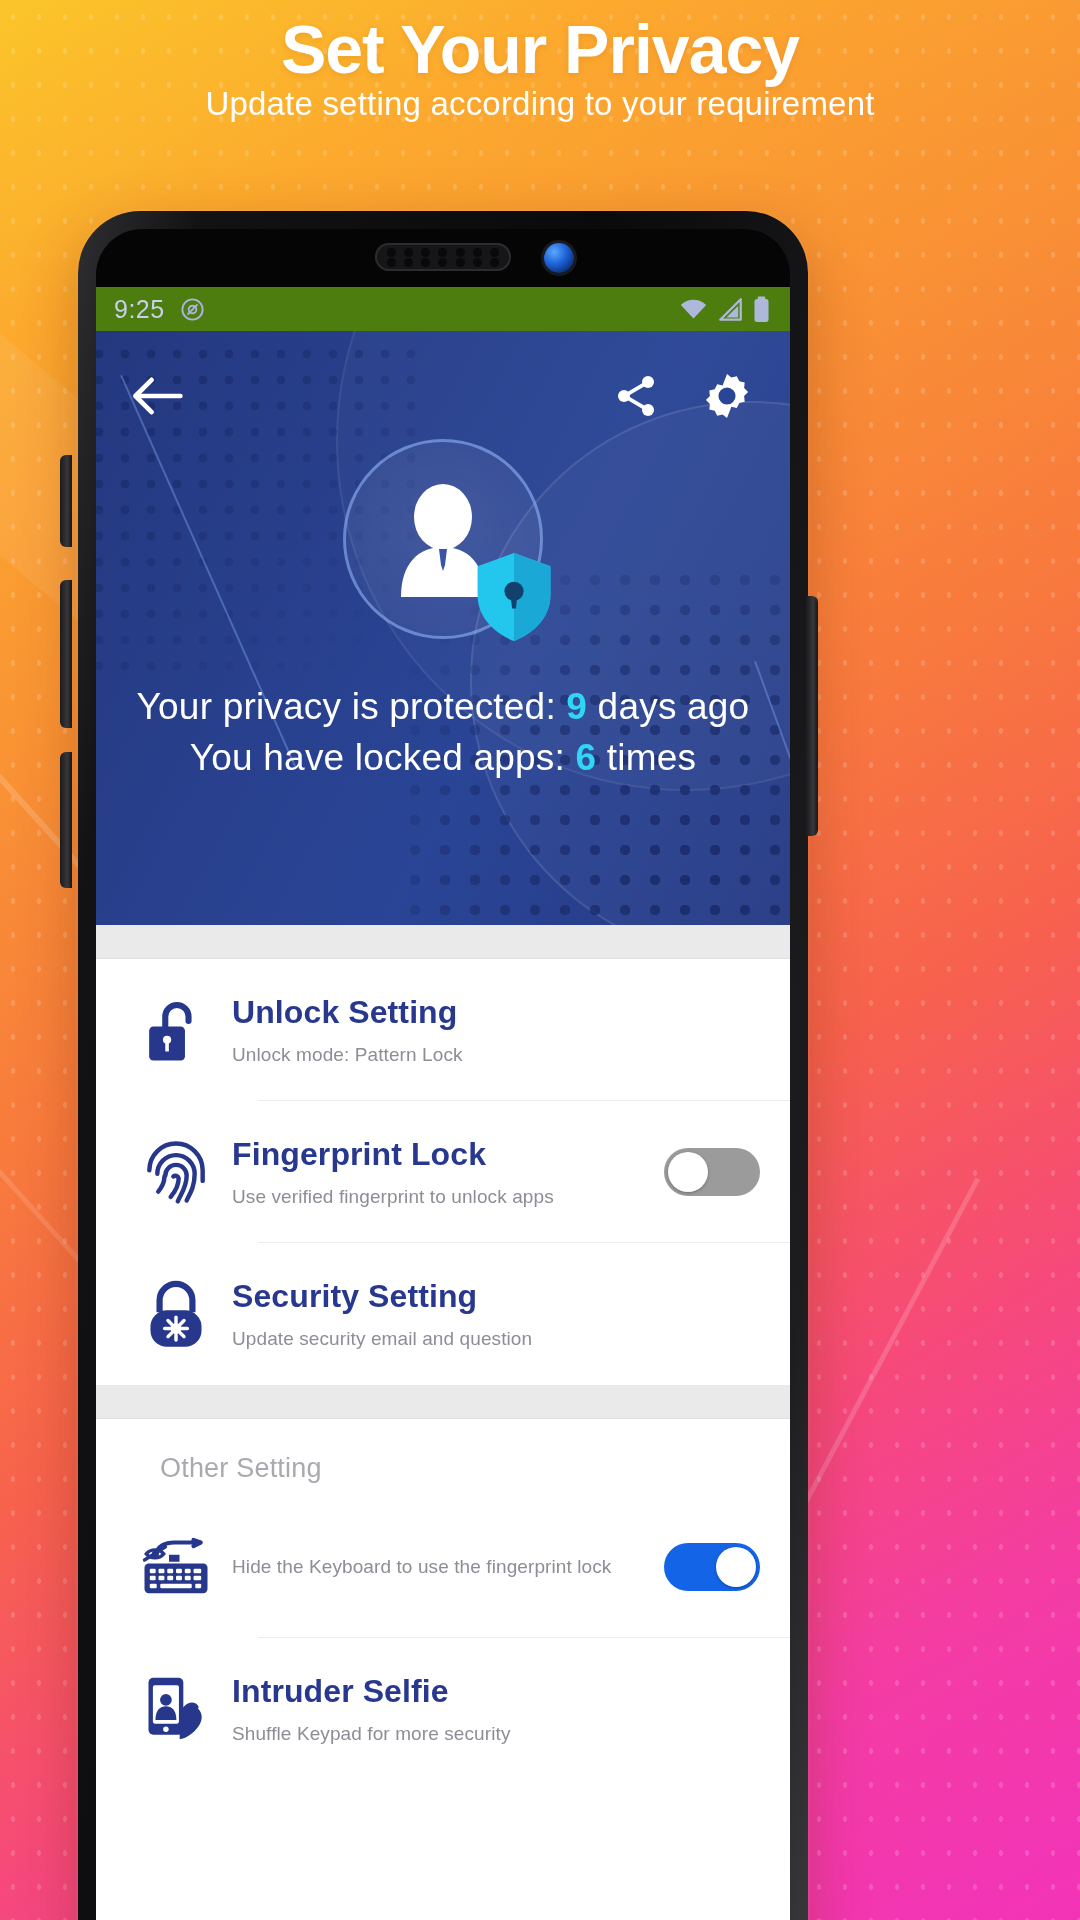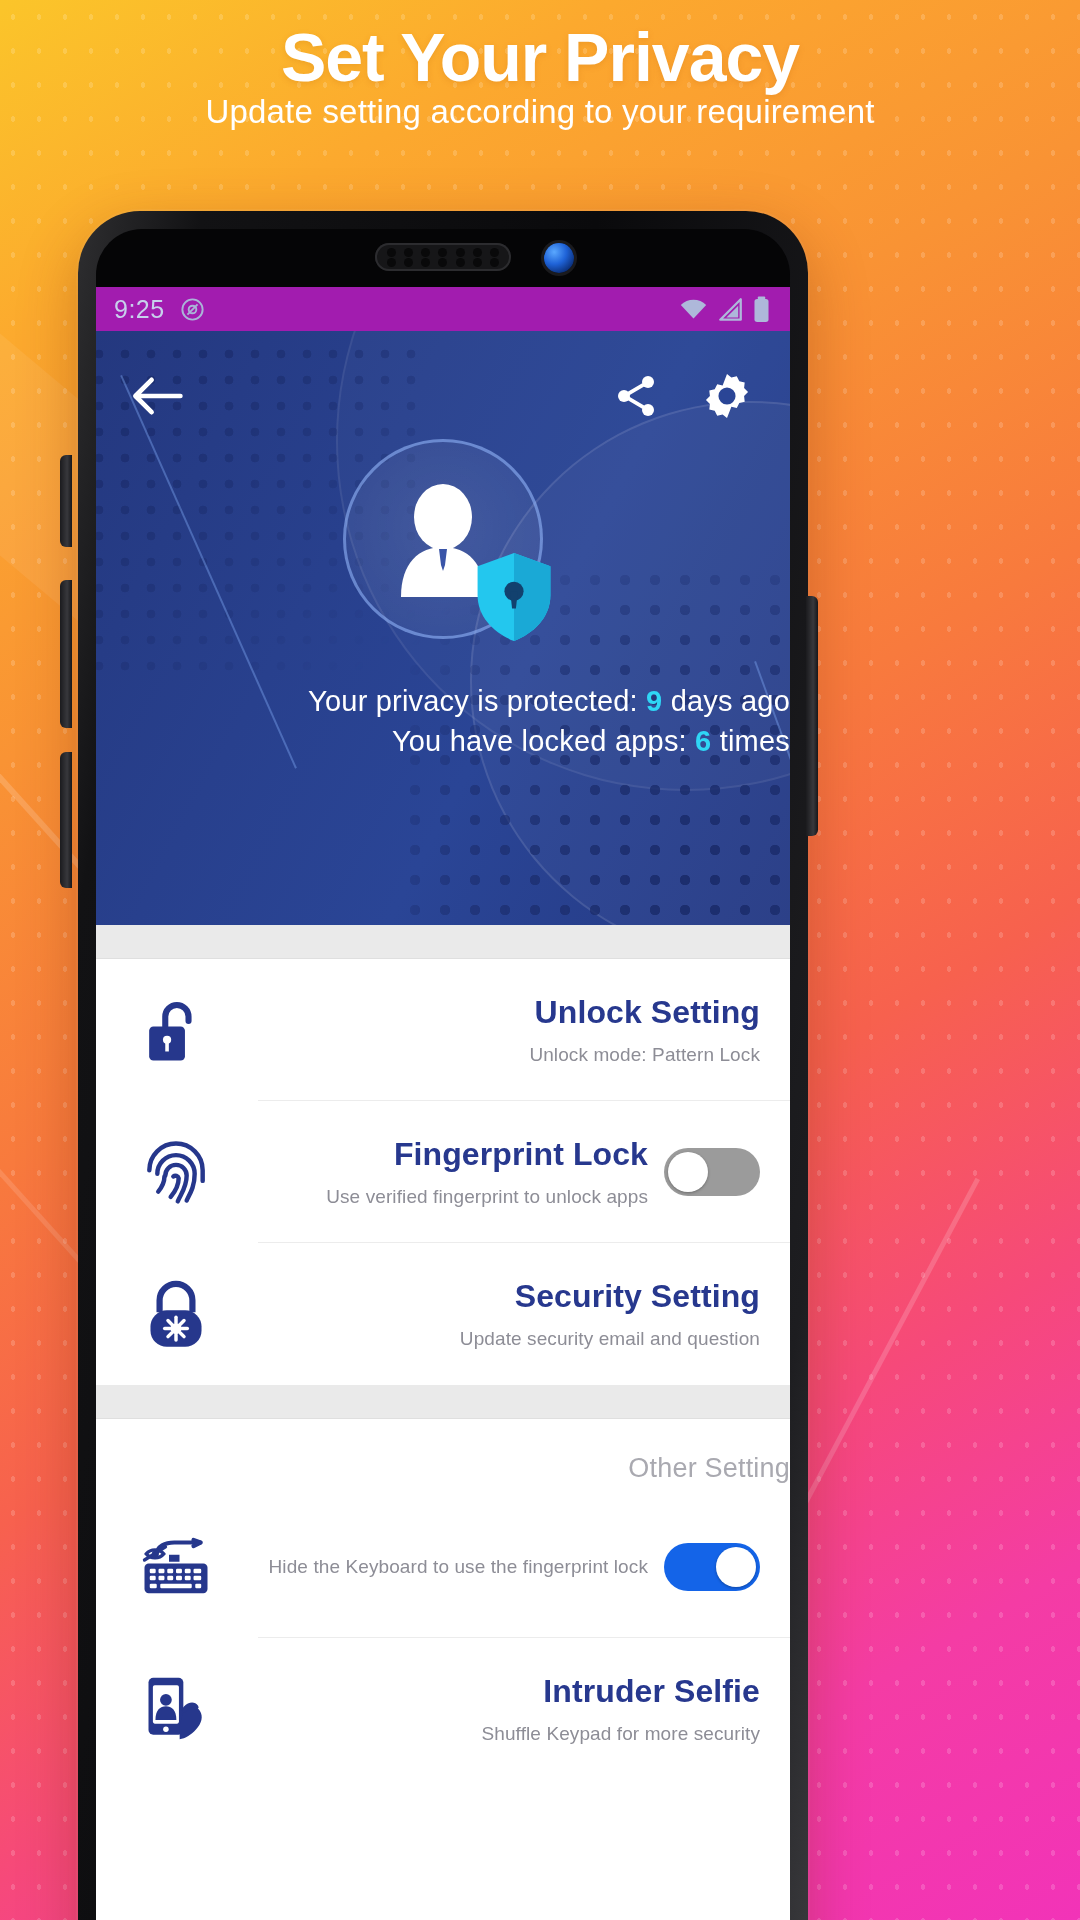--- a/index.html
+++ b/index.html
@@ -33,21 +33,21 @@
     pointer-events: none;
   }
   .d1 { left: -120px; top: 640px; width: 430px; height: 6px; transform: rotate(48deg); }
   .d2 { left: -170px; top: 980px; width: 420px; height: 5px; transform: rotate(48deg); background: rgba(255,255,255,0.13); }
   .d3 { left: 980px; top: 1180px; width: 520px; height: 5px; transform: rotate(118deg); }
   .d4 { left: -40px; top: 300px; width: 300px; height: 170px; transform: rotate(40deg); background: rgba(255,255,255,0.07); }
 
   
   #headline-block {
     position: absolute; top: 0; left: 0; width: 1080px;
-    text-align: center; padding-top: 22px;
+    text-align: center; padding-top: 14px;
     z-index: 5;
   }
   #headline {
     color: #ffffff;
     font-size: 68px;
     font-weight: bold;
     letter-spacing: -1px;
     line-height: 1.05;
     text-shadow: 0 2px 6px rgba(180,90,0,0.18);
   }
@@ -113,21 +113,21 @@
   #screen {
     position: absolute; left: 0; top: 58px;
     width: 100%; height: calc(100% - 58px);
     background: #ffffff;
     overflow: hidden;
   }
 
   
   #statusbar {
     height: 44px;
-    background: #a21caf;
+    background: #4d7c0f;
     display: flex; align-items: center;
     padding: 0 20px 0 18px;
     color: #b9c4e6;
     font-size: 25px;
     position: relative; z-index: 4;
   }
   #status-time { color: #c7d0ec; letter-spacing: .5px; }
   #status-left-icons { display:flex; align-items:center; gap: 10px; margin-left: 14px; }
   #status-right { margin-left: auto; display: flex; align-items: center; gap: 9px; }
 
@@ -187,34 +187,34 @@
     position: absolute; inset: 0;
     border-radius: 50%;
     background: radial-gradient(circle at 50% 45%, rgba(255,255,255,0.10) 0%, rgba(255,255,255,0.05) 70%, rgba(255,255,255,0.02) 100%);
     border: 3px solid rgba(150,185,255,0.55);
   }
   #avatar-glyph { position: absolute; left: 0; top: 0; }
   #avatar-shield { position: absolute; right: -12px; bottom: -4px; }
 
   #hero-stats {
     position: relative; z-index: 3;
-    text-align: right;
+    text-align: center;
     margin-top: 42px;
     color: #ffffff;
-    font-size: 29px;
+    font-size: 37px;
     line-height: 1.38;
     letter-spacing: .2px;
   }
   .stat-num { color: #2fd6f5; font-weight: bold; }
 
   
   .band { height: 34px; background: #eaeaea; border-bottom: 1px solid #dfdfdf; }
 
   
-  .list-group { background: #ffffff; text-align: right; }
+  .list-group { background: #ffffff; }
   .list-row {
     position: relative;
     display: flex; align-items: center;
     padding: 0 30px 0 34px;
     min-height: 142px;
   }
   .row-icon {
     width: 92px; flex: 0 0 92px;
     display: flex; align-items: center; justify-content: center;
     color: #26378c;

